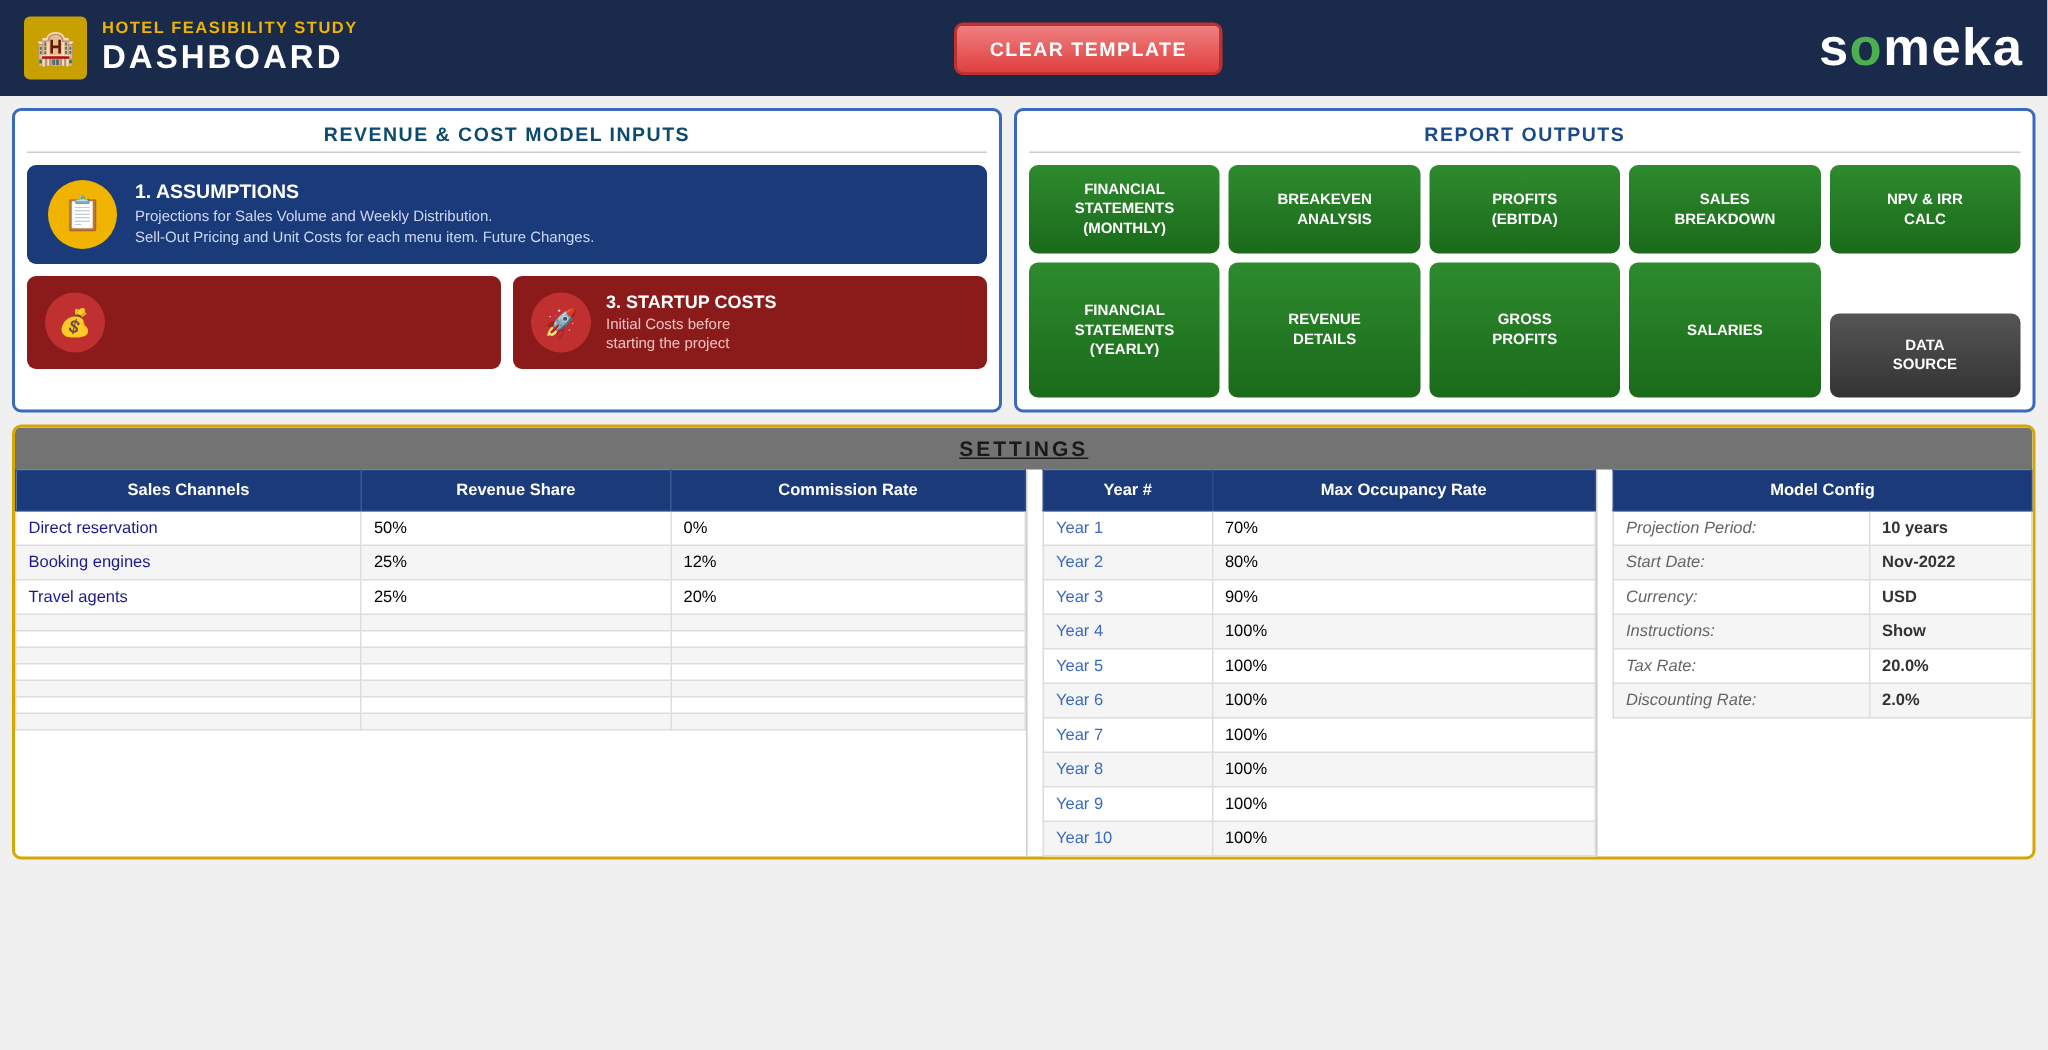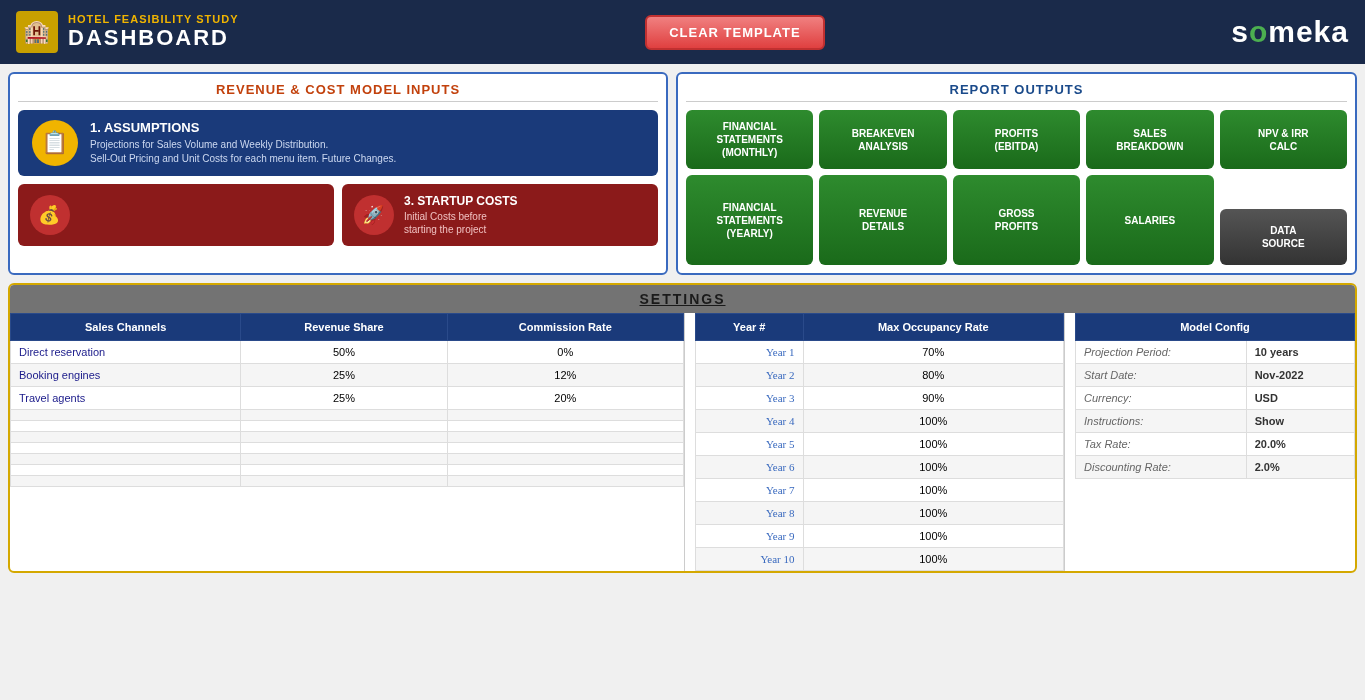--- a/index.html
+++ b/index.html
@@ -42,21 +42,21 @@
       border: 2px solid #c03030;
       border-radius: 6px;
       padding: 8px 22px;
       font-size: 13px;
       font-weight: bold;
       cursor: pointer;
       letter-spacing: 1px;
     }
     .header-logo {
       color: white;
-      font-size: 30px;
+      font-size: 35px;
       font-weight: bold;
       letter-spacing: 1px;
     }
     .logo-accent { color: #4caf50; }
 
     
     .main-content {
       display: flex;
       flex-direction: column;
       padding: 8px;
@@ -72,21 +72,21 @@
     
     .inputs-panel {
       background: white;
       border: 2px solid #3a6abf;
       border-radius: 6px;
       padding: 8px;
       flex: 0 0 660px;
     }
     .inputs-panel-title {
       text-align: center;
-      color: #c2410c;
+      color: #0c4a6e;
       font-size: 13px;
       font-weight: bold;
       letter-spacing: 1px;
       margin-bottom: 8px;
       padding-bottom: 4px;
       border-bottom: 1px solid #ccc;
     }
     .assumptions-card {
       background: #1a3a7a;
       border-radius: 6px;
@@ -236,36 +236,35 @@
       background: #1a3a7a;
       color: white;
       padding: 7px 6px;
       text-align: center;
       font-size: 11px;
       border: 1px solid #2a4a8a;
     }
     .data-table td {
       padding: 5px 8px;
       border: 1px solid #ddd;
-      text-align: center;
+      text-align: left;
       font-size: 11px;
     }
     .data-table tr:nth-child(even) td { background: #f5f5f5; }
     .data-table tr:nth-child(odd) td { background: #ffffff; }
     .data-table td:first-child { text-align: left; color: #1a1a8a; }
 
     
     .year-table-wrap {
       flex: 0 0 370px;
       border-right: 1px solid #ccc;
     }
     .year-table-wrap .data-table td:first-child {
       color: #3a6abf;
-      text-align: right;
-      font-family: Liberation Serif, serif;
+      text-align: left;
     }
 
     
     .model-config-wrap {
       flex: 1;
       padding: 0;
     }
     .model-config-table {
       width: 100%;
       border-collapse: collapse;
@@ -351,21 +350,21 @@
         </div>
       </div>
     </div>
 
     <div class="outputs-panel">
       <div class="outputs-panel-title">REPORT OUTPUTS</div>
       <div class="report-grid" id="report-grid">
       <button class="report-btn" style="white-space: pre;">FINANCIAL
 STATEMENTS
 (MONTHLY)</button>
-          <button class="report-btn" style="white-space: pre;">BREAKEVEN
+          <button class="report-btn" style="white-space: pre; text-align: right;">BREAKEVEN
 ANALYSIS</button>
           <button class="report-btn" style="white-space: pre;">PROFITS
 (EBITDA)</button>
           <button class="report-btn" style="white-space: pre;">SALES
 BREAKDOWN</button>
           <button class="report-btn" style="white-space: pre;">NPV &amp; IRR
 CALC</button>
           <button class="report-btn" style="white-space: pre;">FINANCIAL
 STATEMENTS
 (YEARLY)</button>

